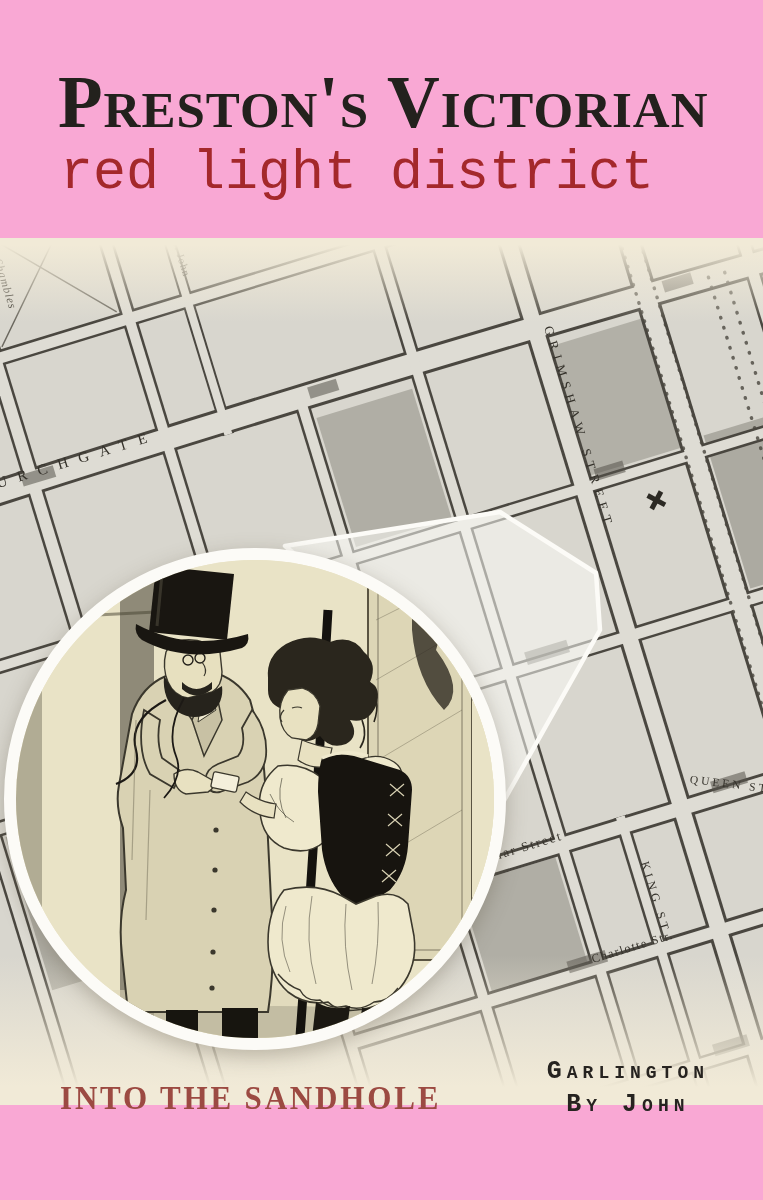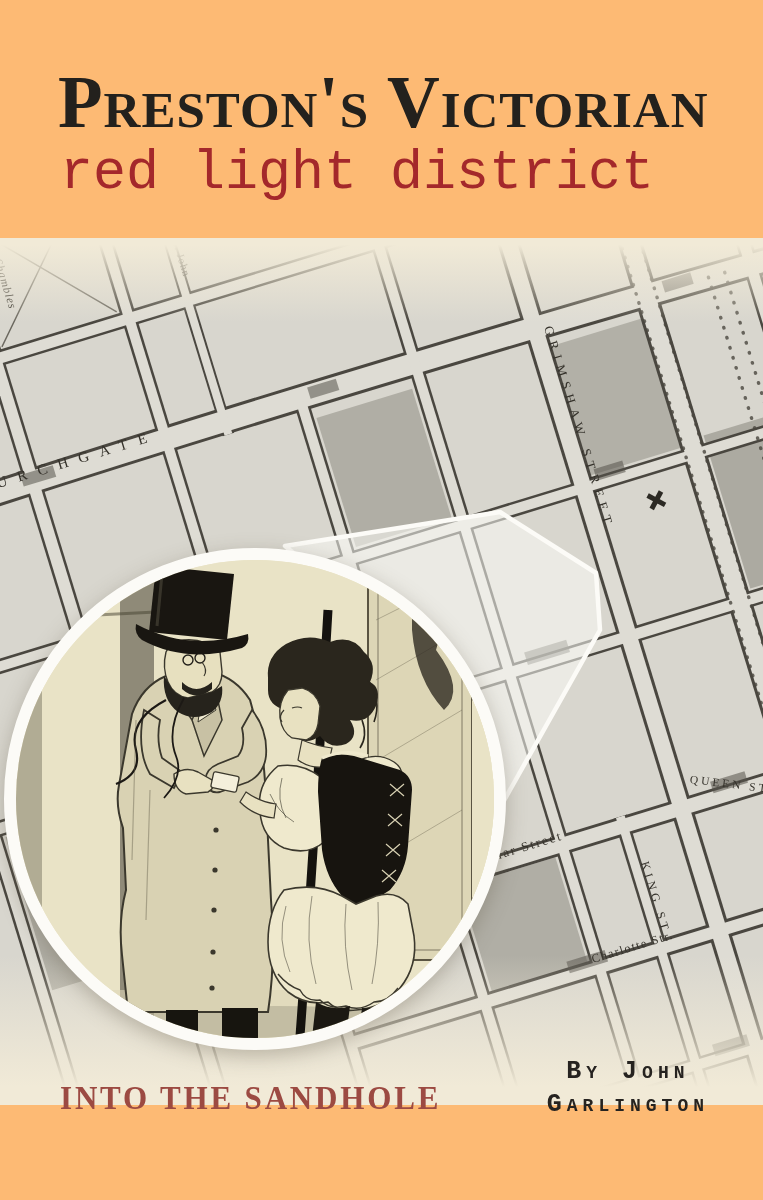--- a/index.html
+++ b/index.html
@@ -1,16 +1,16 @@
 <!DOCTYPE html>
 <html><head>
 <meta charset="utf-8">
 <style>
   html,body{margin:0;padding:0;background:#f1ead7;}
-  .cover{position:relative;width:763px;height:1200px;overflow:hidden;background:#fdba74;
+  .cover{position:relative;width:763px;height:1200px;overflow:hidden;background:#f9a8d4;
          font-family:"Liberation Serif",serif;}
   
   .title-block{position:absolute;left:58px;top:66px;z-index:30;}
   .title-main{margin:0;font-family:"Liberation Serif",serif;font-variant:small-caps;
       font-weight:600;font-size:73px;line-height:1.02;letter-spacing:1px;color:#23211d;
       white-space:nowrap;}
   .title-sub{margin:6px 0 0 2px;font-family:"Liberation Mono",monospace;font-weight:normal;
       font-size:55px;line-height:1;color:#a4282b;white-space:nowrap;letter-spacing:0;}
   
   .map-svg{position:absolute;left:0;top:240px;width:763px;height:860px;z-index:1;}
@@ -244,18 +244,18 @@
         <path d="M346 448 L342 478 L378 478 L380 440 Q362 450 346 448 Z" fill="#1b1812"></path>
       </g>
 
       <rect width="478" height="478" fill="url(#etch)" opacity=".12"></rect>
     </svg>
   </div>
 
   <div class="footer">
     <div class="tagline">INTO THE SANDHOLE</div>
     <div class="byline">
+      <div>Garlington</div>
       <div>By John</div>
-      <div>Garlington</div>
     </div>
   </div>
 
 </div>
 
 </body></html>

